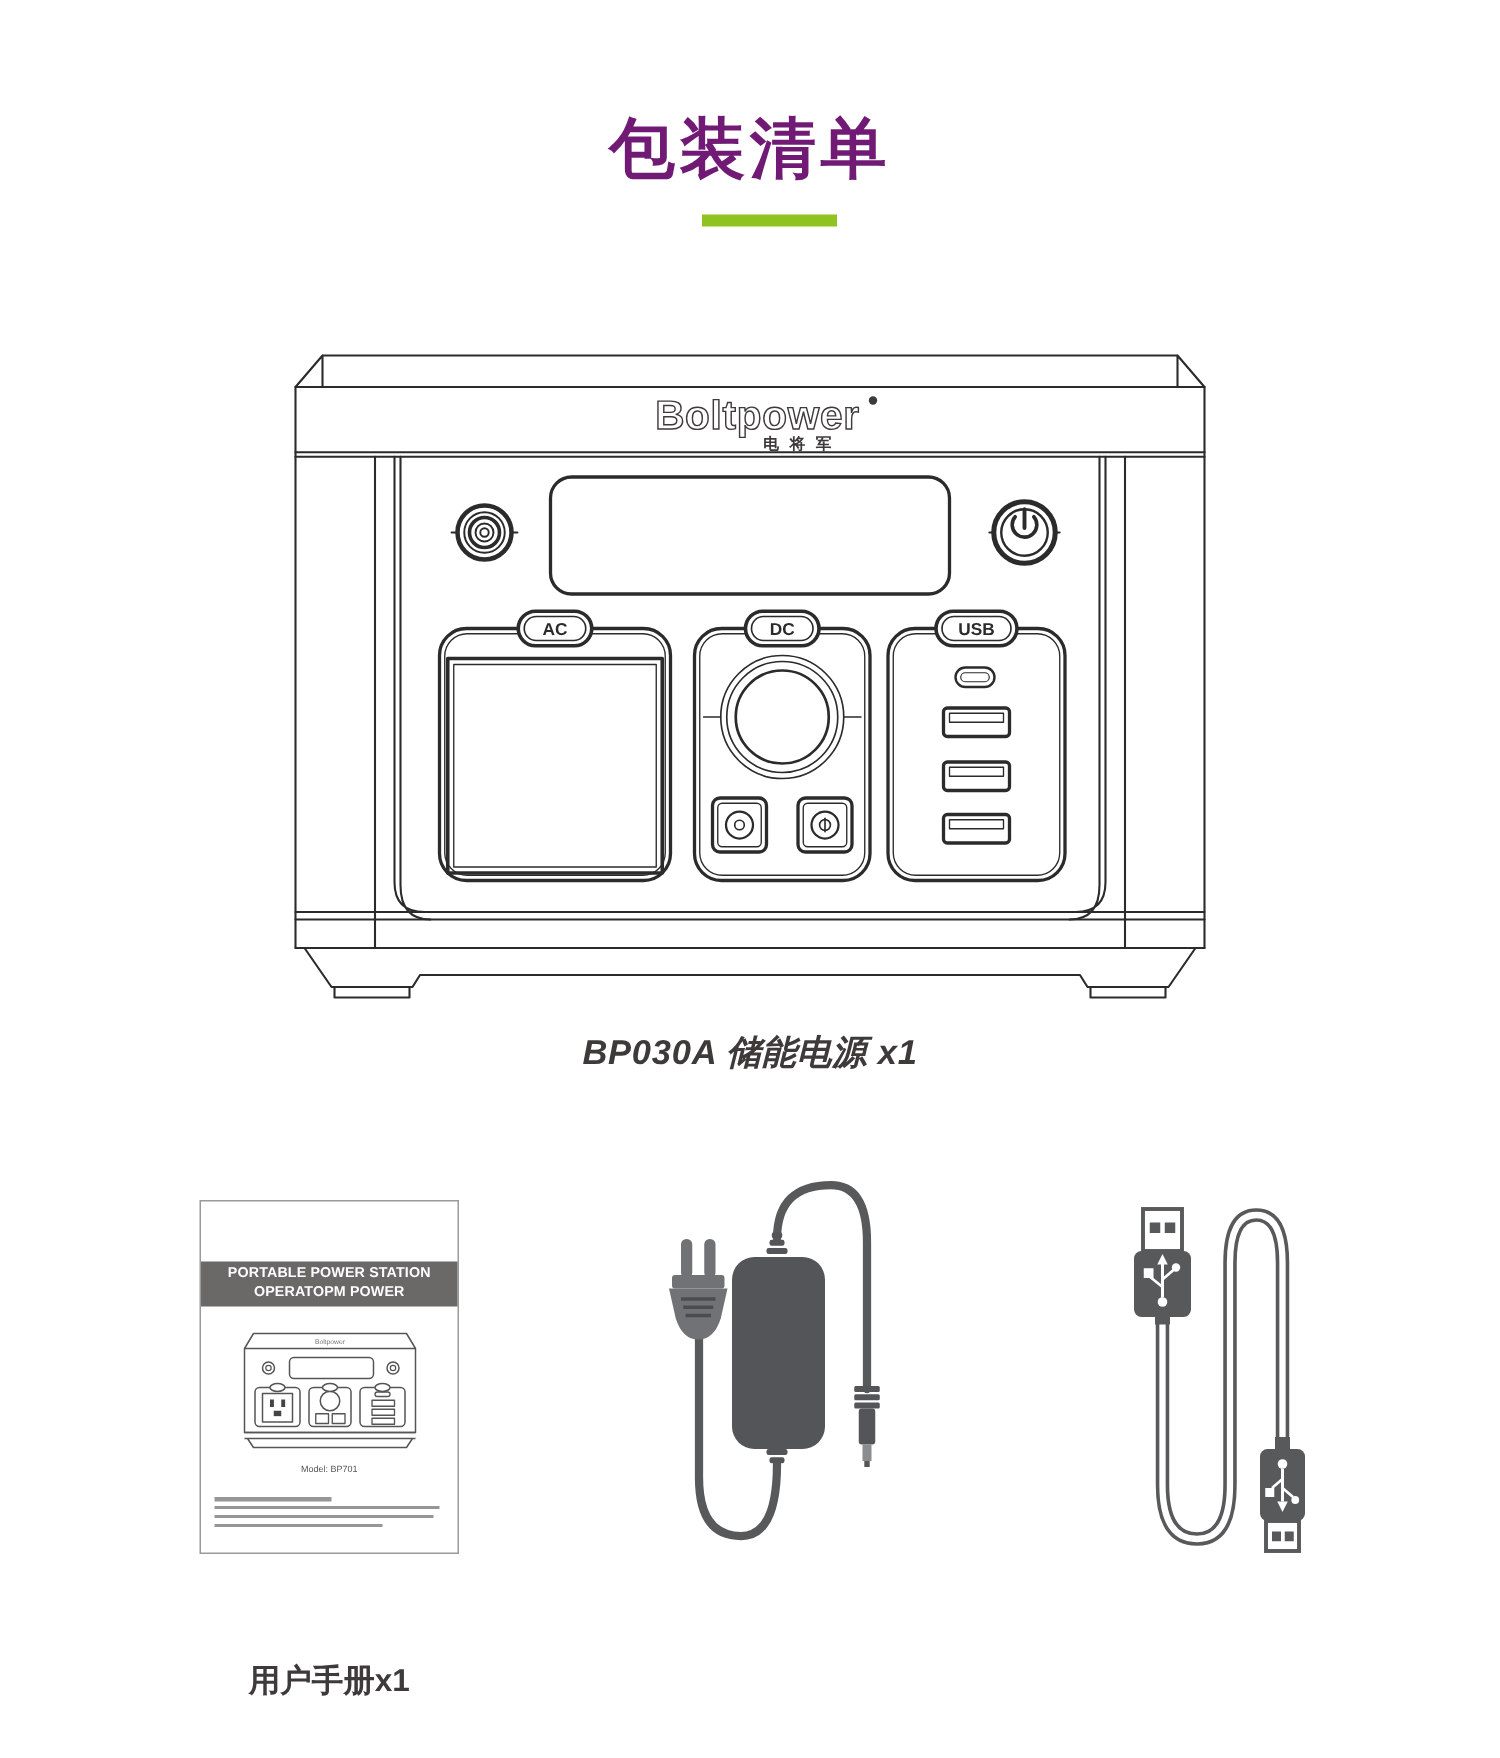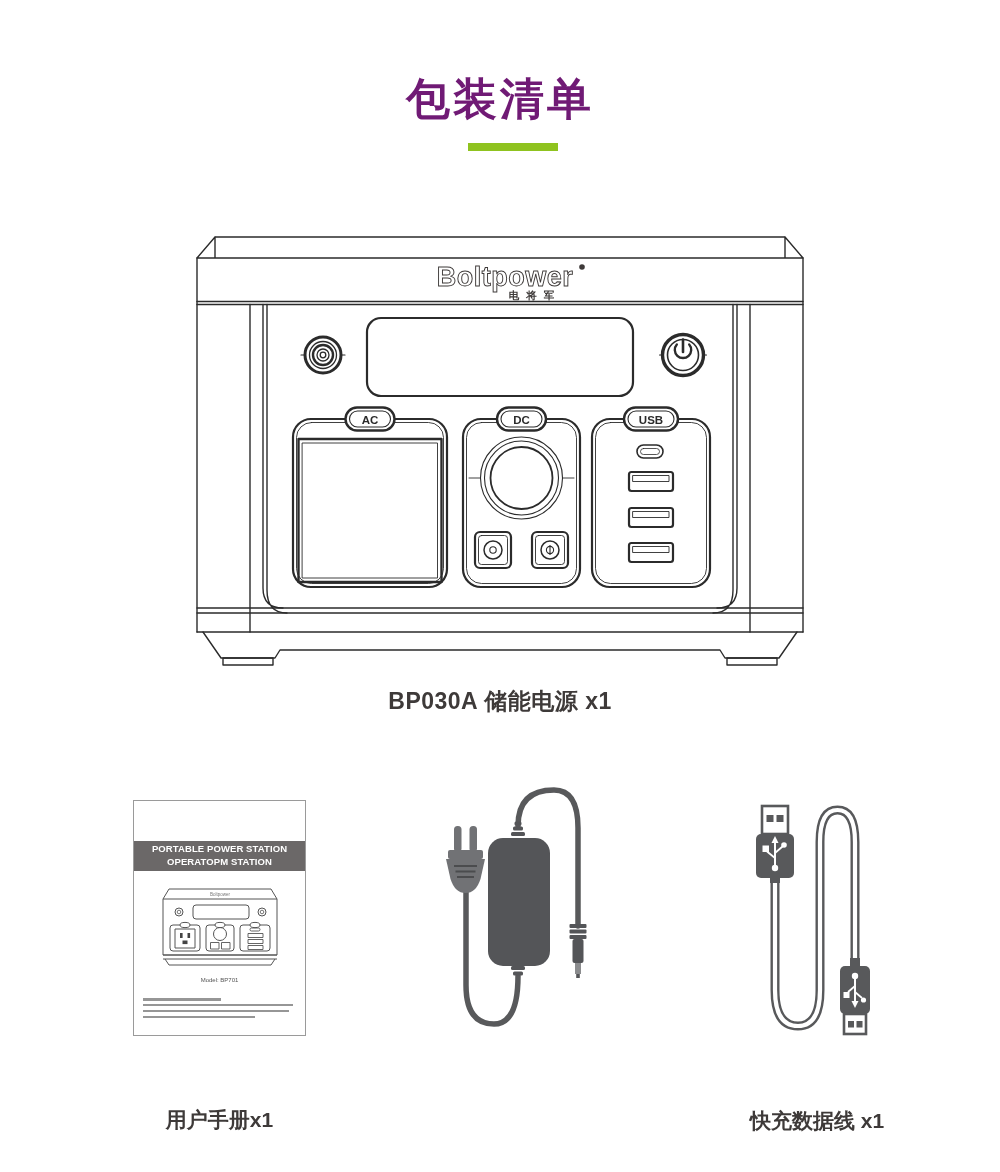--- a/index.html
+++ b/index.html
@@ -3,21 +3,21 @@
 <meta charset="utf-8">
 <style>
   html,body{margin:0;padding:0;background:#fff;}
   .page{position:relative;width:1000px;height:1172px;background:#ffffff;
         font-family:"Liberation Sans","DejaVu Sans",sans-serif;color:#3e3a39;overflow:hidden;}
   .title{position:absolute;top:70px;left:0;width:1000px;margin:0;text-align:center;
          font-size:44px;font-weight:800;letter-spacing:3px;color:#701a75;}
   .accent-bar{position:absolute;top:143px;left:468px;width:90px;height:8px;background:#8FC31F;}
   .hero{position:absolute;left:195px;top:230px;width:610px;height:440px;}
   .hero-caption{position:absolute;top:686px;left:0;width:1000px;text-align:center;
-                font-size:23px;font-weight:600;color:#3e3a39;letter-spacing:0.5px;}
+                font-size:23px;font-weight:600;color:#3e3a39;letter-spacing:0.5px;font-style:italic;}
   
   .manual-page{position:absolute;left:133px;top:800px;width:173px;height:236px;
                background:#fff;border:1px solid #9a9a9a;box-sizing:border-box;}
   .manual-banner{position:absolute;left:0;top:40px;width:100%;height:30px;background:#6b6868;
                  display:flex;flex-direction:column;justify-content:center;}
   .manual-banner div{color:#fff;font-size:9.5px;font-weight:700;text-align:center;line-height:1.35;
                      letter-spacing:0.1px;white-space:nowrap;}
   .manual-mini{position:absolute;left:19px;top:84px;width:134px;height:88px;}
   .manual-model{position:absolute;top:176px;left:0;width:100%;text-align:center;
                 font-size:6px;color:#555;}
@@ -161,21 +161,21 @@
       <text x="175" y="193.5" text-anchor="middle" font-size="11.5" font-weight="bold" fill="#2b2b2b">AC</text>
       <text x="326.5" y="193.5" text-anchor="middle" font-size="11.5" font-weight="bold" fill="#2b2b2b">DC</text>
       <text x="456" y="193.5" text-anchor="middle" font-size="11.5" font-weight="bold" fill="#2b2b2b">USB</text>
     </svg>
   </div>
   <div class="hero-caption">BP030A 储能电源 x1</div>
 
   <div class="manual-page">
     <div class="manual-banner">
       <div>PORTABLE POWER STATION</div>
-      <div>OPERATOPM STATION</div>
+      <div>OPERATOPM POWER</div>
     </div>
     <svg class="manual-mini" viewBox="0 0 134 88">
       <g fill="none" stroke="#555" stroke-width="1" stroke-linejoin="round">
         <path d="M16,4 H118 L124,14 V70 H10 V14 Z M10,14 H124"></path>
         <rect x="40" y="20" width="56" height="14" rx="3"></rect>
         <circle cx="26" cy="27" r="4"></circle>
           <circle cx="26" cy="27" r="1.8" stroke-width="0.8"></circle>
         <circle cx="109" cy="27" r="4"></circle>
           <circle cx="109" cy="27" r="1.8" stroke-width="0.8"></circle>
         <rect x="17" y="40" width="30" height="26" rx="3"></rect>
@@ -277,15 +277,14 @@
           <circle cx="141.5" cy="210" r="2.6" fill="#fff"></circle>
         </g>
         <rect x="122" y="224" width="22" height="20" fill="#fff" stroke="#58595B" stroke-width="2.6"></rect>
         <rect x="126" y="231" width="6" height="6.5" fill="#58595B"></rect>
         <rect x="134.5" y="231" width="6" height="6.5" fill="#58595B"></rect>
       </g>
     </svg>
   </div>
 
   <div class="cap cap-manual">用户手册x1</div>
-  <div class="cap cap-cable">快充数据线 x1</div>
 
 </div>
 
 </body></html>

